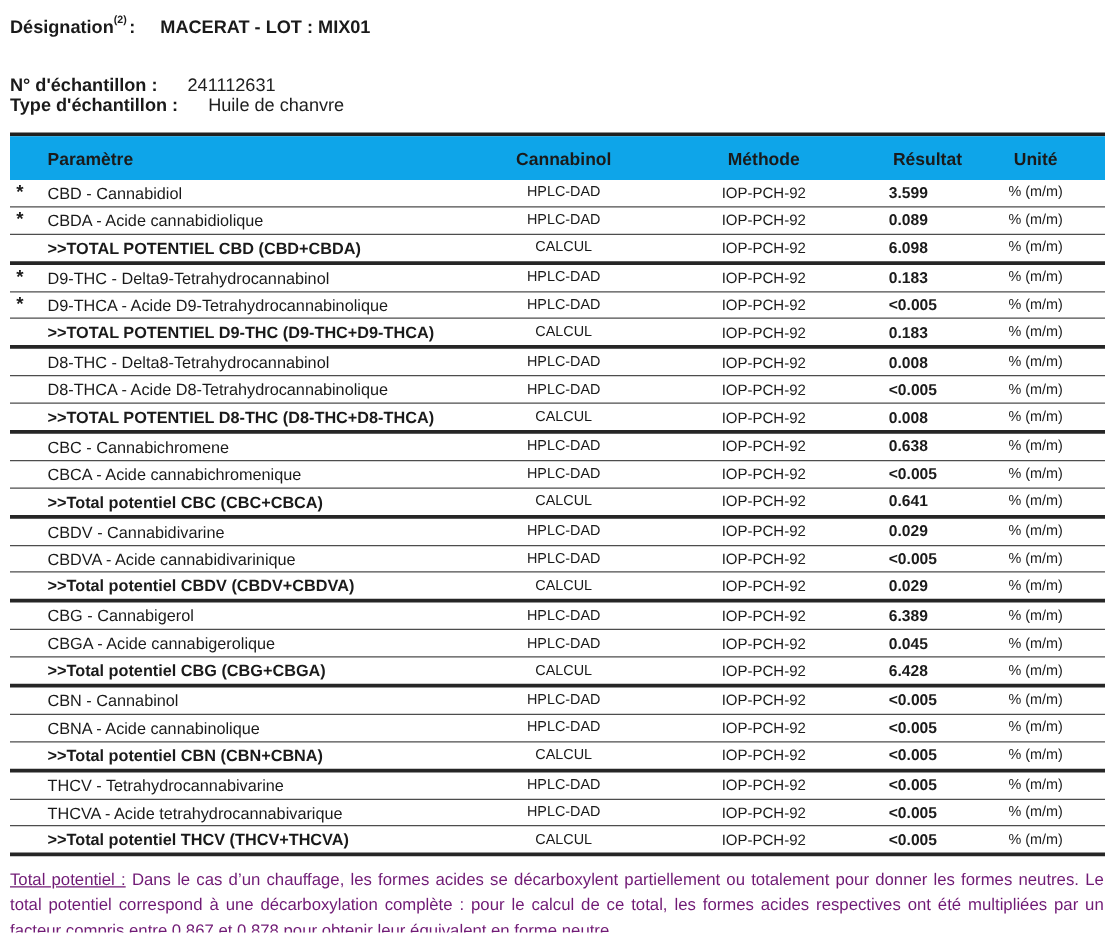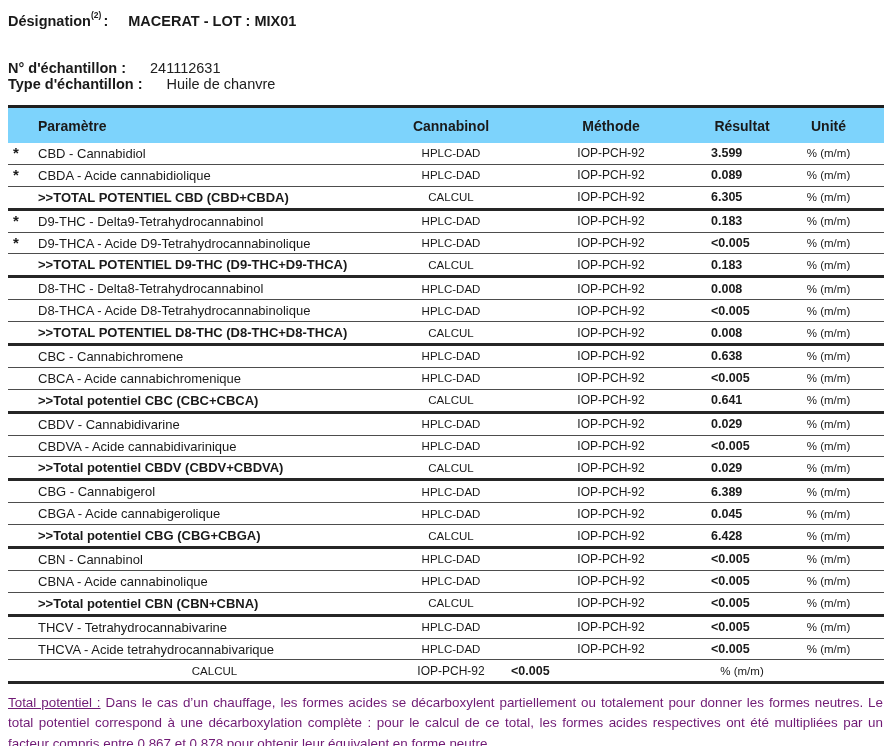--- a/index.html
+++ b/index.html
@@ -42,21 +42,21 @@
   
   .results-table {
     margin-top: 13px;
     border-top: 3px solid #1f1f1f;
     width: 876px;
   }
   .thead {
     display: grid;
     grid-template-columns: 30px 353px 120px 200px 62px 111px;
     align-items: center;
-    background: #7dd3fc;
+    background: #0ea5e9;
     height: 35px;
     font-weight: bold;
     font-size: 14px;
   }
   .thead .h-center { text-align: center; }
 
   .row {
     display: grid;
     grid-template-columns: 30px 353px 120px 200px 62px 111px;
     align-items: center;
@@ -135,21 +135,21 @@
     <div class="meth">IOP-PCH-92</div>
     <div class="res">0.089</div>
     <div class="unit">% (m/m)</div>
   </div>
 
   <div class="row total">
     <div class="cell-star"></div>
     <div class="param">&gt;&gt;TOTAL POTENTIEL CBD (CBD+CBDA)</div>
     <div class="tech">CALCUL</div>
     <div class="meth">IOP-PCH-92</div>
-    <div class="res">6.305</div>
+    <div class="res">6.098</div>
     <div class="unit">% (m/m)</div>
   </div>
 
   <div class="row">
     <div class="cell-star">*</div>
     <div class="param">D9-THC - Delta9-Tetrahydrocannabinol</div>
     <div class="tech">HPLC-DAD</div>
     <div class="meth">IOP-PCH-92</div>
     <div class="res">0.183</div>
     <div class="unit">% (m/m)</div>
@@ -321,20 +321,21 @@
     <div class="cell-star"></div>
     <div class="param">THCVA - Acide tetrahydrocannabivarique</div>
     <div class="tech">HPLC-DAD</div>
     <div class="meth">IOP-PCH-92</div>
     <div class="res">&lt;0.005</div>
     <div class="unit">% (m/m)</div>
   </div>
 
   <div class="row total">
     <div class="cell-star"></div>
+    <div class="param">&gt;&gt;Total potentiel THCV (THCV+THCVA)</div>
     <div class="tech">CALCUL</div>
     <div class="meth">IOP-PCH-92</div>
     <div class="res">&lt;0.005</div>
     <div class="unit">% (m/m)</div>
   </div>
 </div>
   </div>
 
   <div class="footer-note">
     <span class="lead">Total potentiel :</span><span> Dans le cas d’un chauffage, les formes acides se décarboxylent partiellement ou totalement pour donner les formes neutres. Le total potentiel correspond à une décarboxylation complète : pour le calcul de ce total, les formes acides respectives ont été multipliées par un facteur compris entre 0.867 et 0.878 pour obtenir leur équivalent en forme neutre.</span>

